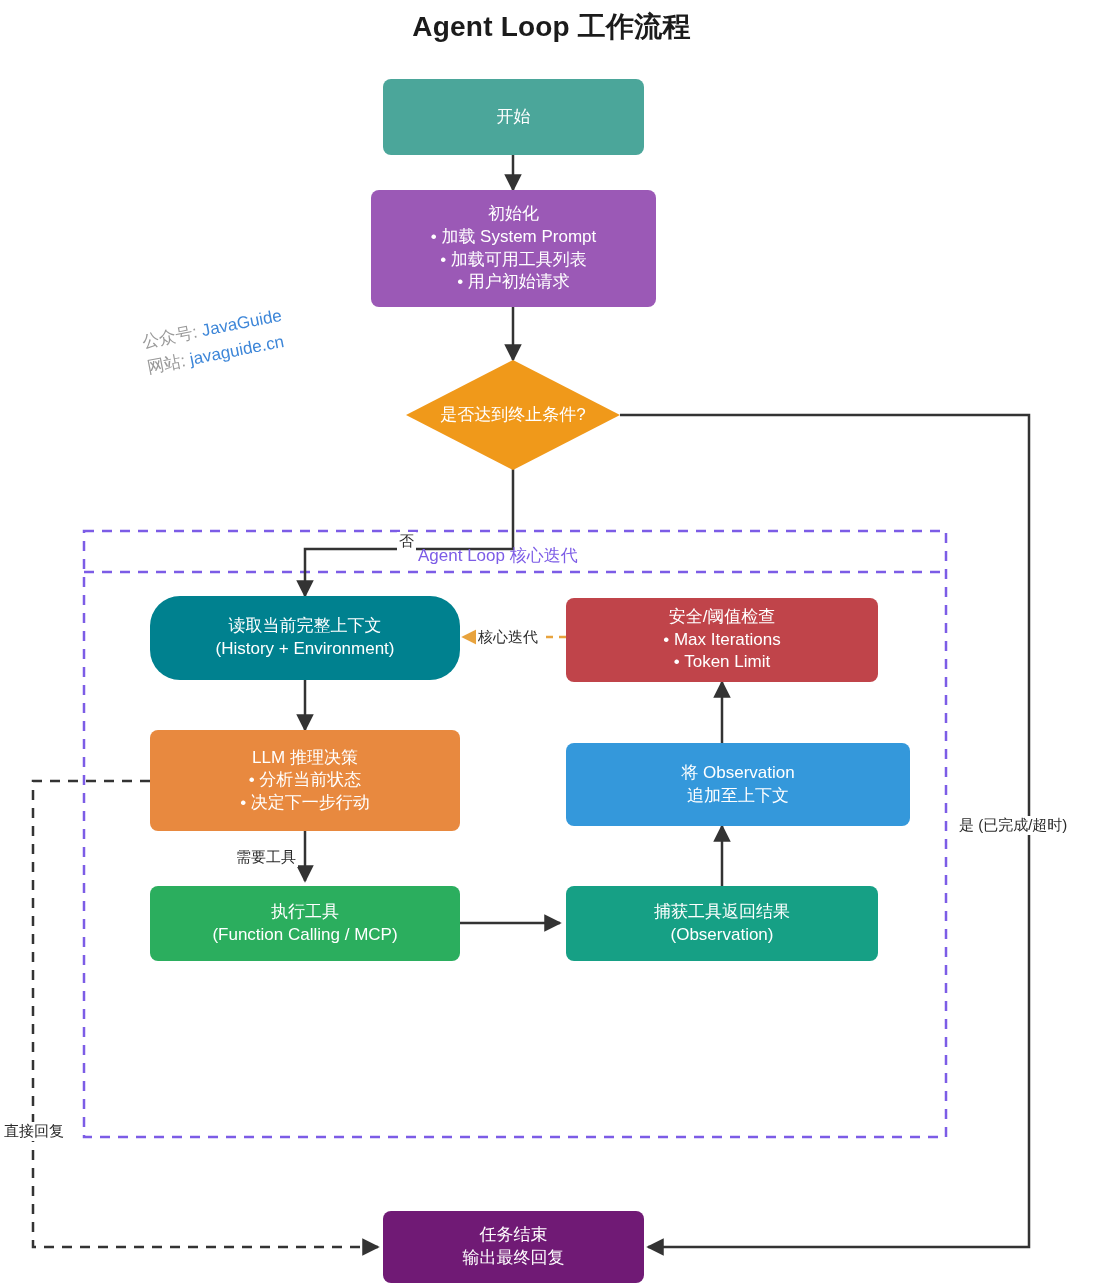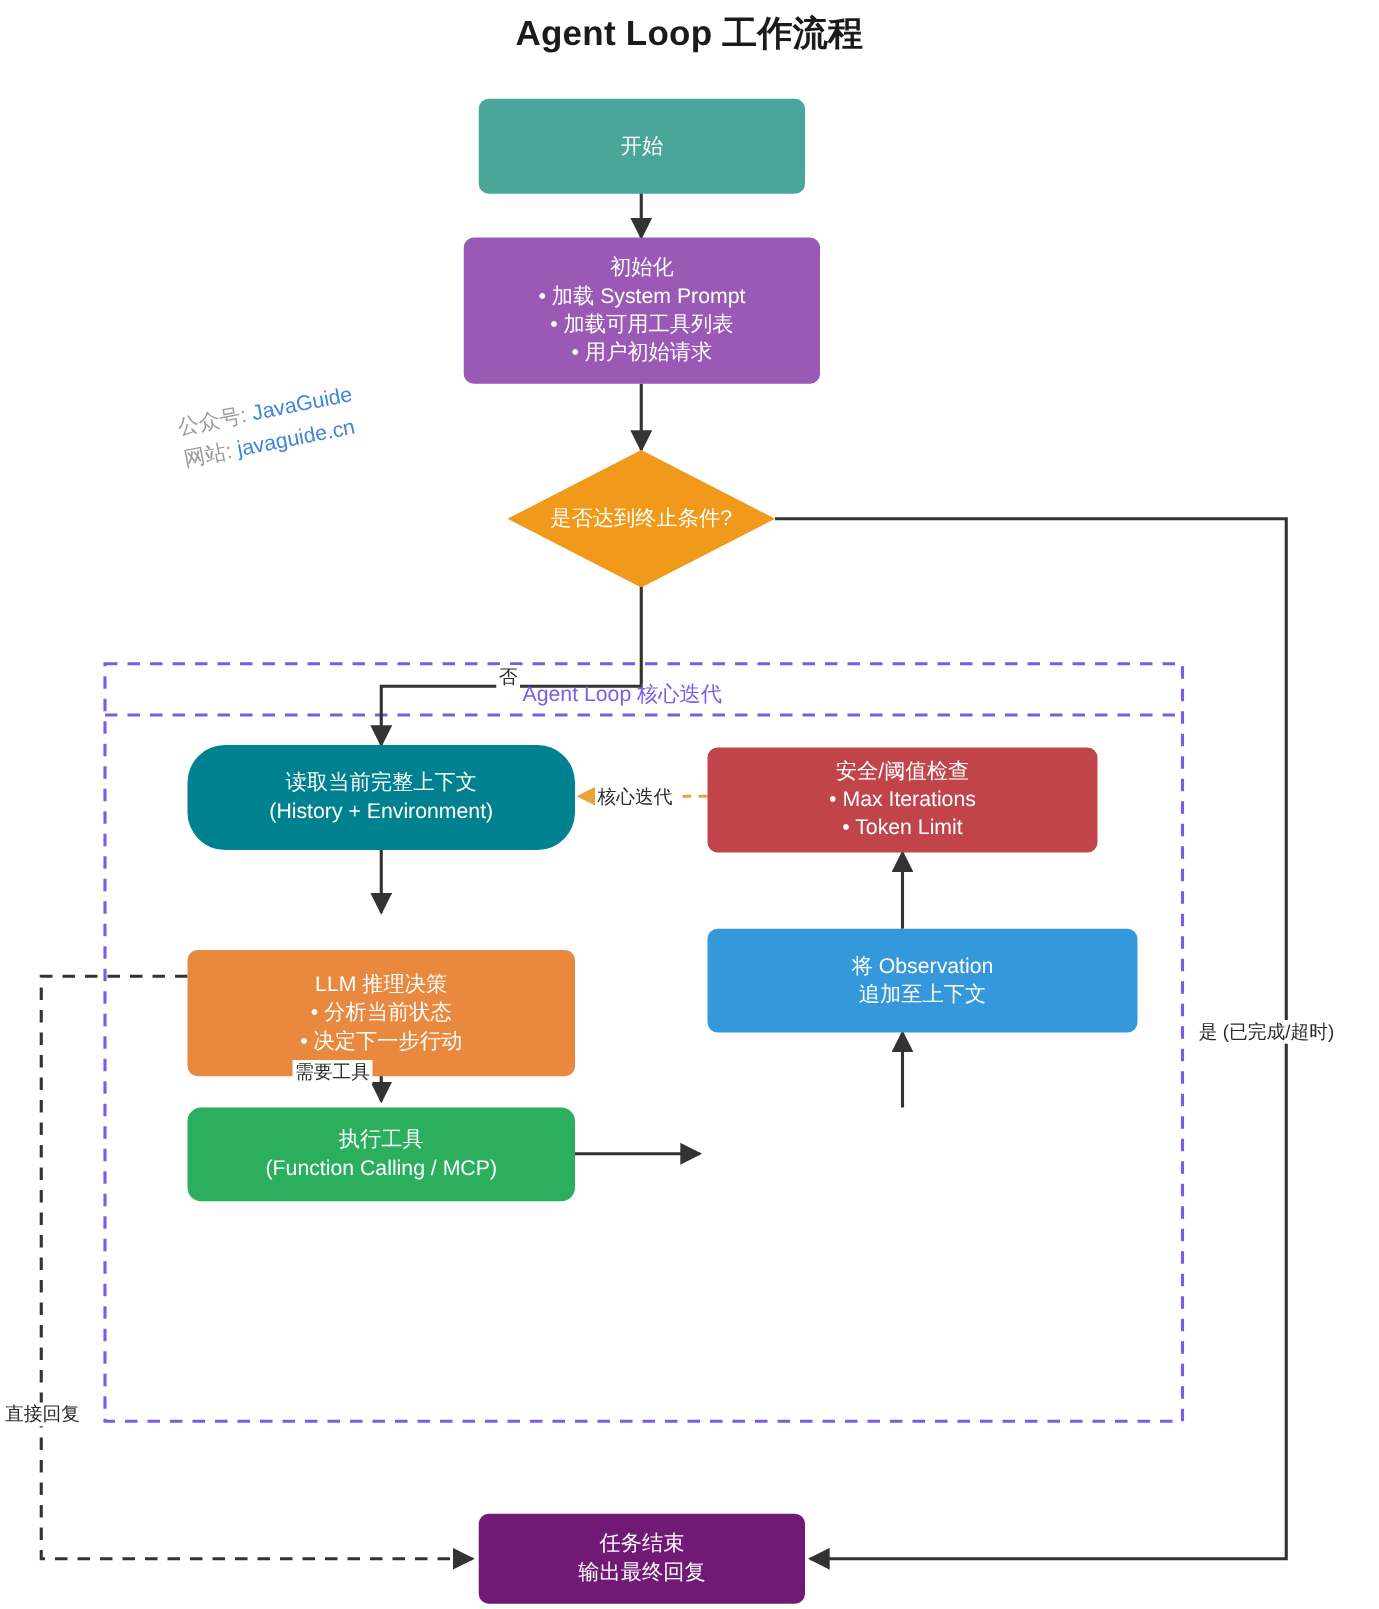--- a/index.html
+++ b/index.html
@@ -187,33 +187,37 @@
       <span>是否达到</span>
       <span>终止条件?</span>
     </div>
   </div>
 
   <div class="node" style="left:150px; top:596px; width:310px; height:84px; background:#00818F;border-radius:30px;">
     <span>读取当前完整上下文</span>
     <span>(History + Environment)</span>
   </div>
 
-  <div class="node" style="left:150px; top:760px; width:310px; height:101px; background:#E8893F;">
+  <div class="node" style="left:150px; top:730px; width:310px; height:101px; background:#E8893F;">
     <span class="ttl">LLM 推理决策</span>
     <ul class="bullets">
       <li>• 分析当前状态</li>
       <li>• 决定下一步行动</li>
     </ul>
   </div>
 
-  <div class="node" style="left:150px; top:886px; width:310px; height:75px; background:#2BAE5E;border-radius:11px;">
+  <div class="node" style="left:150px; top:886px; width:310px; height:75px; background:#2BAE5E;">
     <span>执行工具</span>
     <span>(Function Calling / MCP)</span>
   </div>
 
+  <div class="node" style="left:566px; top:886px; width:312px; height:75px; background:#16A085;">
+    <span>捕获工具返回结果</span>
+    <span>(Observation)</span>
+  </div>
 
   <div class="node" style="left:566px; top:743px; width:344px; height:83px; background:#3498DB;">
     <span>将 Observation</span>
     <span>追加至上下文</span>
   </div>
 
   <div class="node" style="left:566px; top:598px; width:312px; height:84px; background:#C0444A;text-align:center;">
     <span class="ttl">安全/阈值检查</span>
     <ul class="bullets">
       <li>• Max Iterations</li>

